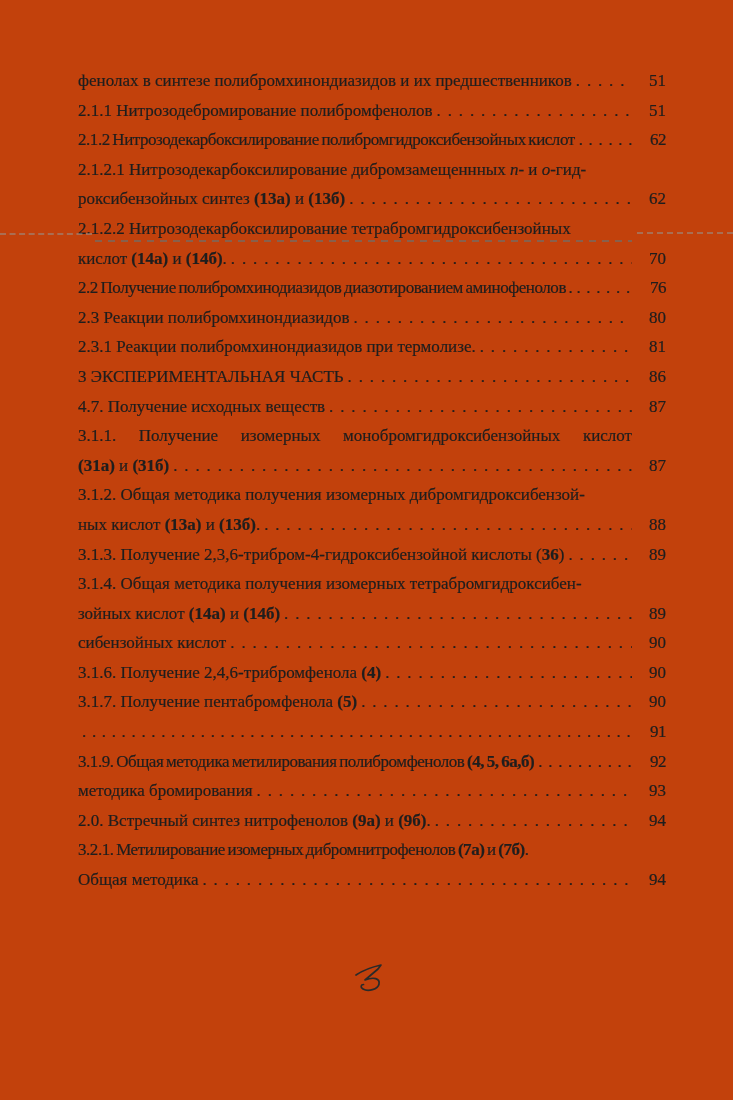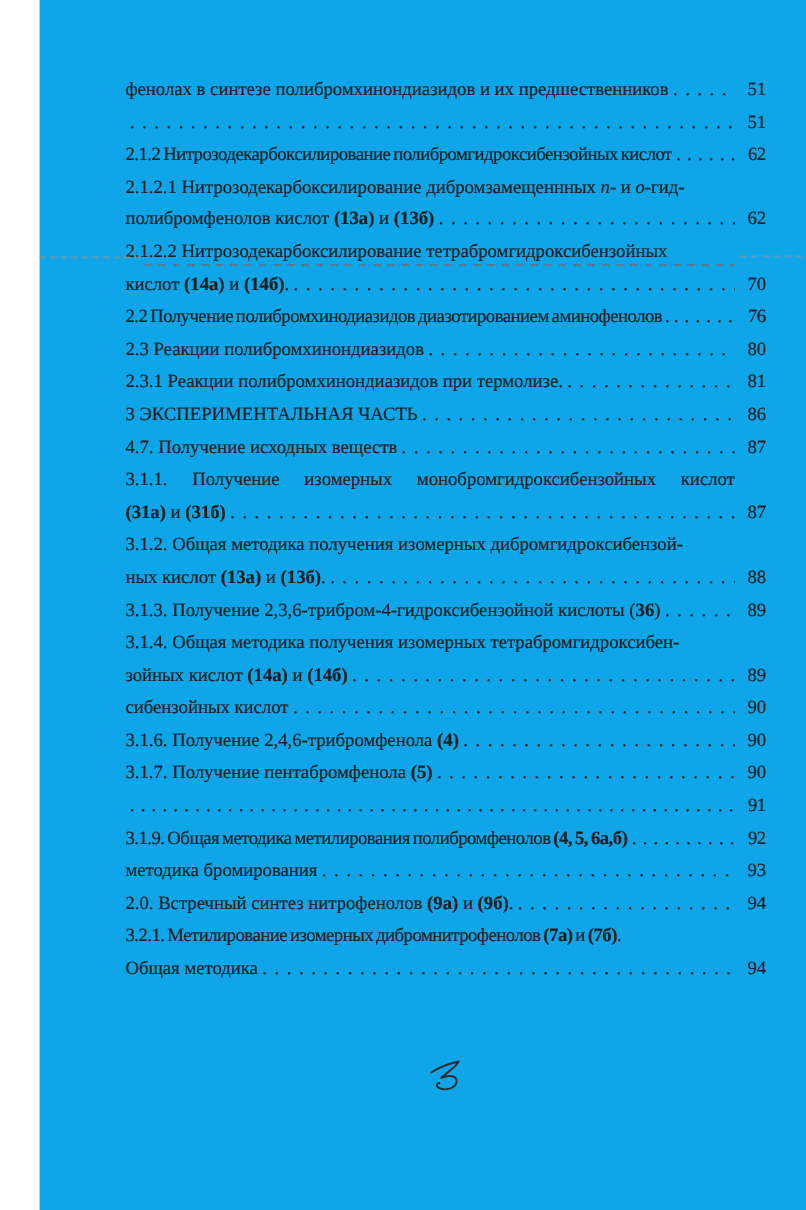--- a/index.html
+++ b/index.html
@@ -1,32 +1,32 @@
 <!DOCTYPE html>
 <html><head>
 <meta charset="utf-8">
 <style>
   html,body{margin:0;padding:0;}
   body{
     width:733px;height:1100px;background:#ffffff;position:relative;overflow:hidden;
     font-family:"Liberation Serif","DejaVu Serif",serif;color:#1e1e1e;
   }
-  #page{position:absolute;inset:0;background:#0ea5e9;margin-left:36px;}
+  #page{position:absolute;inset:0;background:#c2410c;}
   .toc{
     position:absolute;left:78px;top:66px;width:588px;
     font-size:17px;line-height:29.6px;
     -webkit-text-stroke:0.2px #1e1e1e;
   }
   .row{display:flex;align-items:baseline;}
   .row .t{white-space:nowrap;flex:0 0 auto;}
   .leader{
     flex:1 1 0;min-width:0;overflow:hidden;white-space:nowrap;
     letter-spacing:1.3px;margin-left:4px;margin-right:6px;
   }
-  .pg{flex:0 0 28px;text-align:center;white-space:nowrap;}
+  .pg{flex:0 0 28px;text-align:right;white-space:nowrap;}
   .cont{width:554px;white-space:nowrap;overflow:visible;}
   .jst{text-align:justify;text-align-last:justify;}
   .ws{word-spacing:8.5px;font-family:Liberation Serif, serif;}
   .tight{letter-spacing:-0.45px;word-spacing:-1.2px;}
   .b{font-weight:bold;}
   .i{font-style:italic;}
   .crease{position:absolute;height:0;border-top:2px dashed #98948d;opacity:.55;}
   .crease-left{left:0;top:233px;width:92px;}
   .crease-right{left:637px;top:232px;width:96px;}
   .crease-mid{
@@ -40,31 +40,32 @@
 
 <main id="page">
 
   <section class="toc">
       <div class="row">
         <span class="t"><span>фенолах в синтезе полибромхинондиазидов и их предшественников</span></span>
         <span class="leader">. . . . . . . . . . . . . . . . . . . . . . . . . . . . . . . . . . . . . . . . . . . . . . . . . . . . . . . . . . . . . . . . . . . . . . </span>
         <span class="pg">51</span>
       </div>
       <div class="row">
+        <span class="t"><span>2.1.1 Нитрозодебромирование полибромфенолов</span></span>
         <span class="leader">. . . . . . . . . . . . . . . . . . . . . . . . . . . . . . . . . . . . . . . . . . . . . . . . . . . . . . . . . . . . . . . . . . . . . . </span>
         <span class="pg">51</span>
       </div>
       <div class="row tight">
         <span class="t"><span>2.1.2 Нитрозодекарбоксилирование полибромгидроксибензойных кислот</span></span>
         <span class="leader">. . . . . . . . . . . . . . . . . . . . . . . . . . . . . . . . . . . . . . . . . . . . . . . . . . . . . . . . . . . . . . . . . . . . . . </span>
         <span class="pg">62</span>
       </div>
       <div class="cont"><span>2.1.2.1 Нитрозодекарбоксилирование дибромзамещеннных </span><span class="i">п</span><span>- и </span><span class="i">о</span><span>-гид-</span></div>
       <div class="row">
-        <span class="t"><span>полибромфенолов кислот </span><span class="b">(13а)</span><span> и </span><span class="b">(13б)</span></span>
+        <span class="t"><span>роксибензойных синтез </span><span class="b">(13а)</span><span> и </span><span class="b">(13б)</span></span>
         <span class="leader">. . . . . . . . . . . . . . . . . . . . . . . . . . . . . . . . . . . . . . . . . . . . . . . . . . . . . . . . . . . . . . . . . . . . . . </span>
         <span class="pg">62</span>
       </div>
       <div class="cont"><span>2.1.2.2 Нитрозодекарбоксилирование тетрабромгидроксибензойных</span></div>
       <div class="row">
         <span class="t"><span>кислот </span><span class="b">(14а)</span><span> и </span><span class="b">(14б)</span><span>.</span></span>
         <span class="leader">. . . . . . . . . . . . . . . . . . . . . . . . . . . . . . . . . . . . . . . . . . . . . . . . . . . . . . . . . . . . . . . . . . . . . . </span>
         <span class="pg">70</span>
       </div>
       <div class="row tight">

